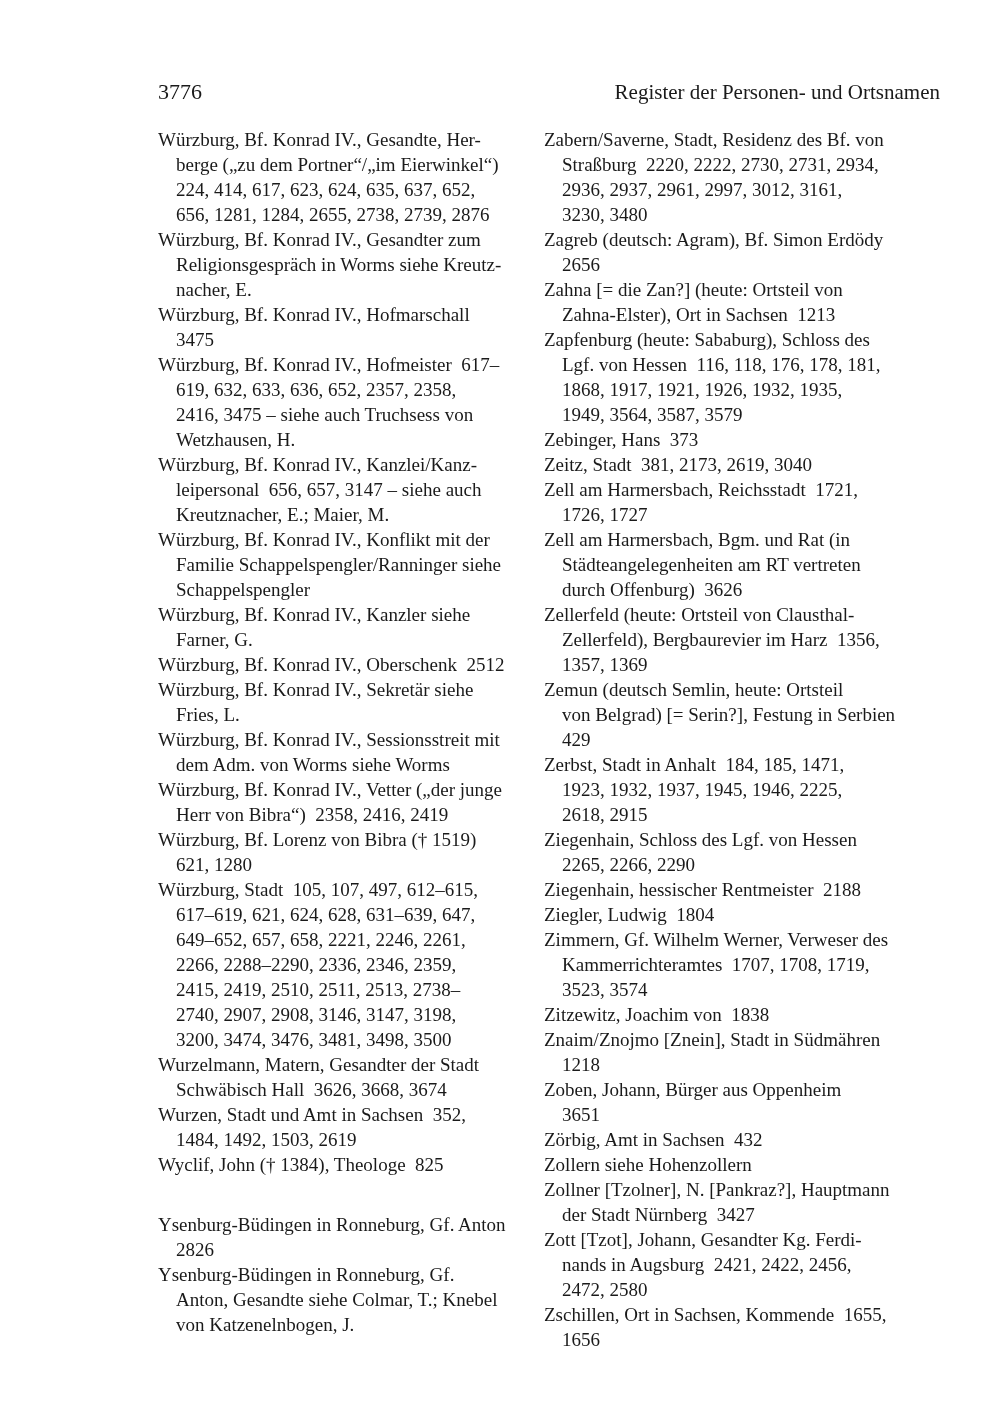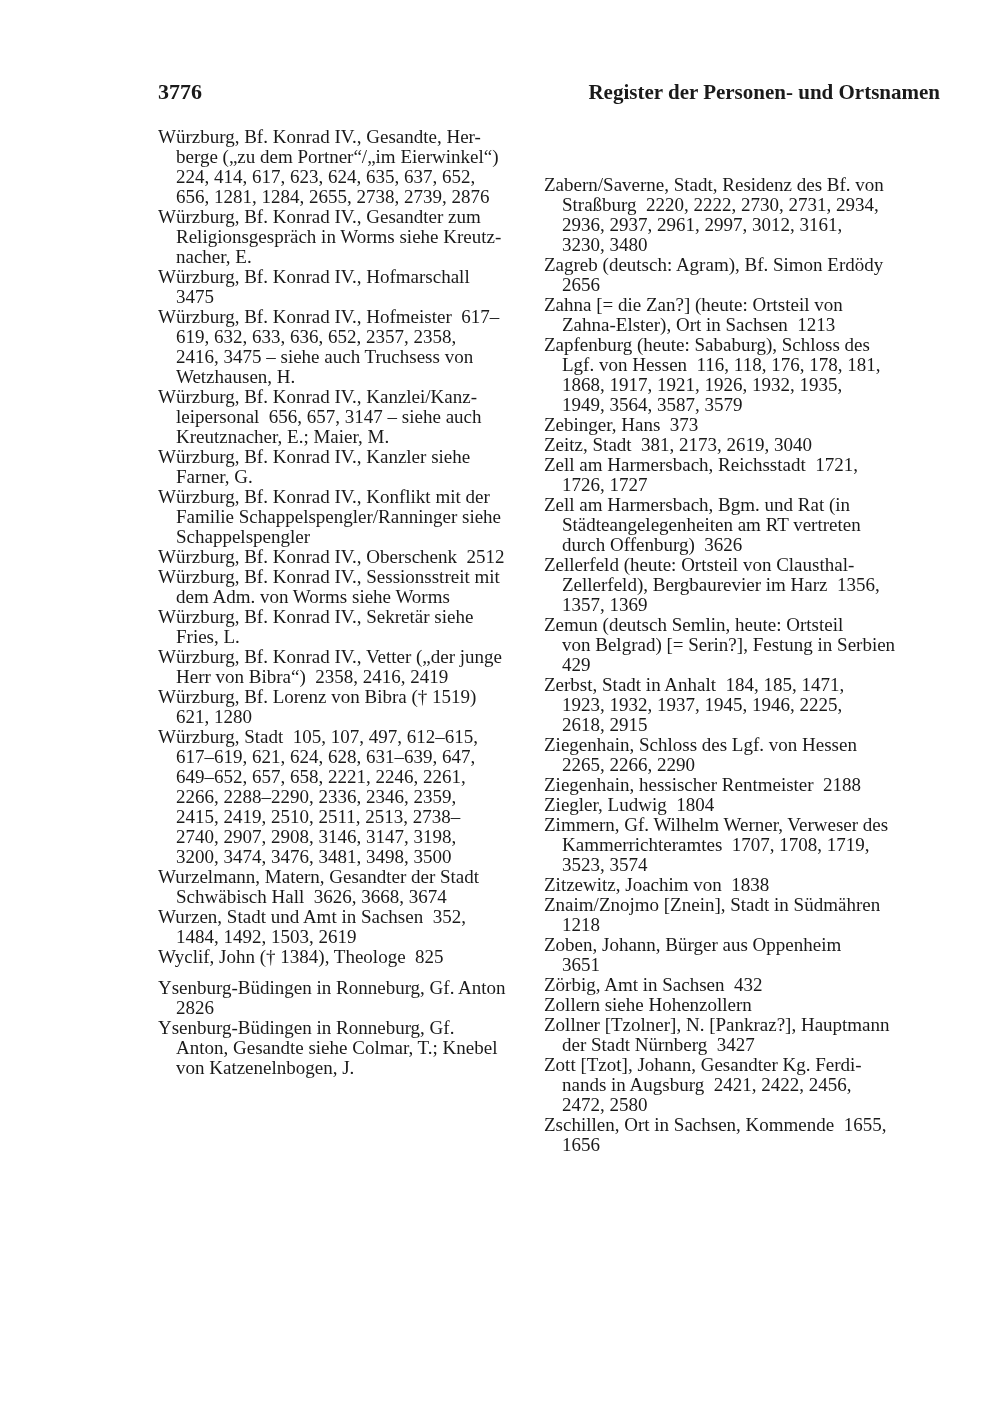--- a/index.html
+++ b/index.html
@@ -10,21 +10,20 @@
     background: #ffffff;
     color: #1a1a1a;
     font-family: "Liberation Serif", serif;
     overflow: hidden;
   }
   .page-header {
     position: absolute;
     top: 80px;
     left: 158px;
     width: 782px;
-    font-weight: bold;
   }
   .page-number {
     position: absolute;
     left: 0;
     top: 0;
     font-size: 22px;
     line-height: 24px;
   }
   .page-heading {
     text-align: right;
@@ -33,29 +32,29 @@
   }
   .columns {
     position: absolute;
     top: 127px;
     left: 158px;
     width: 782px;
     display: flex;
     gap: 12px;
   }
   .col-left  { width: 374px; }
-  .col-right { width: 396px; margin-top: 48px; }
-  .index-section + .index-section { margin-top: 11px; }
+  .col-right { width: 396px; }
+  .index-section + .index-section { margin-top: 35px; }
   p.entry {
     margin: 0;
     padding-left: 18px;
     text-indent: -18px;
     white-space: pre-wrap;
     font-size: 19px;
-    line-height: 20px;
+    line-height: 25px;
   }
 </style>
 </head>
 <body>
 
 <div class="page">
   <div class="page-header">
     <div class="page-number">3776</div>
     <div class="page-heading">Register der Personen- und Ortsnamen</div>
   </div>
@@ -72,30 +71,30 @@
 nacher, E.</p>
           <p class="entry">Würzburg, Bf. Konrad IV., Hofmarschall
 3475</p>
           <p class="entry">Würzburg, Bf. Konrad IV., Hofmeister  617–
 619, 632, 633, 636, 652, 2357, 2358,
 2416, 3475 – siehe auch Truchsess von
 Wetzhausen, H.</p>
           <p class="entry">Würzburg, Bf. Konrad IV., Kanzlei/Kanz-
 leipersonal  656, 657, 3147 – siehe auch
 Kreutznacher, E.; Maier, M.</p>
-          <p class="entry">Würzburg, Bf. Konrad IV., Kanzler siehe
-Farner, G.</p>
           <p class="entry">Würzburg, Bf. Konrad IV., Konflikt mit der
 Familie Schappelspengler/Ranninger siehe
 Schappelspengler</p>
+          <p class="entry">Würzburg, Bf. Konrad IV., Kanzler siehe
+Farner, G.</p>
           <p class="entry">Würzburg, Bf. Konrad IV., Oberschenk  2512</p>
+          <p class="entry">Würzburg, Bf. Konrad IV., Sekretär siehe
+Fries, L.</p>
           <p class="entry">Würzburg, Bf. Konrad IV., Sessionsstreit mit
 dem Adm. von Worms siehe Worms</p>
-          <p class="entry">Würzburg, Bf. Konrad IV., Sekretär siehe
-Fries, L.</p>
           <p class="entry">Würzburg, Bf. Konrad IV., Vetter („der junge
 Herr von Bibra“)  2358, 2416, 2419</p>
           <p class="entry">Würzburg, Bf. Lorenz von Bibra († 1519)
 621, 1280</p>
           <p class="entry">Würzburg, Stadt  105, 107, 497, 612–615,
 617–619, 621, 624, 628, 631–639, 647,
 649–652, 657, 658, 2221, 2246, 2261,
 2266, 2288–2290, 2336, 2346, 2359,
 2415, 2419, 2510, 2511, 2513, 2738–
 2740, 2907, 2908, 3146, 3147, 3198,

